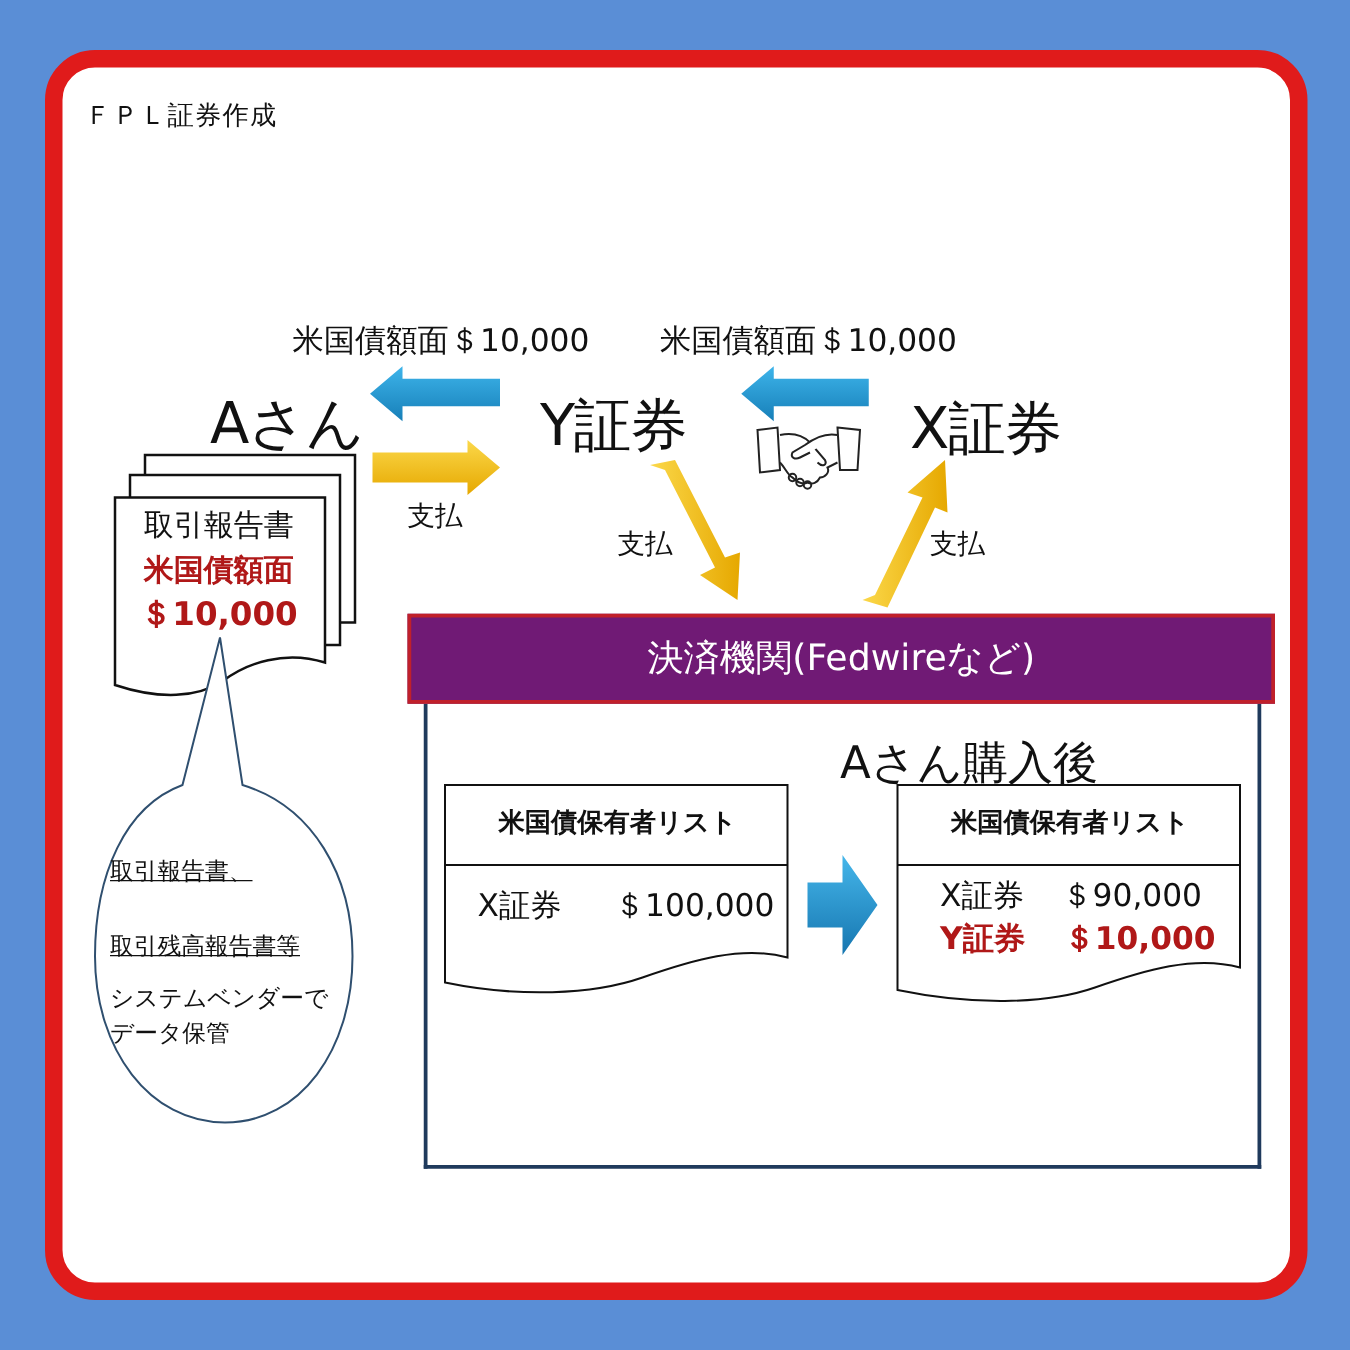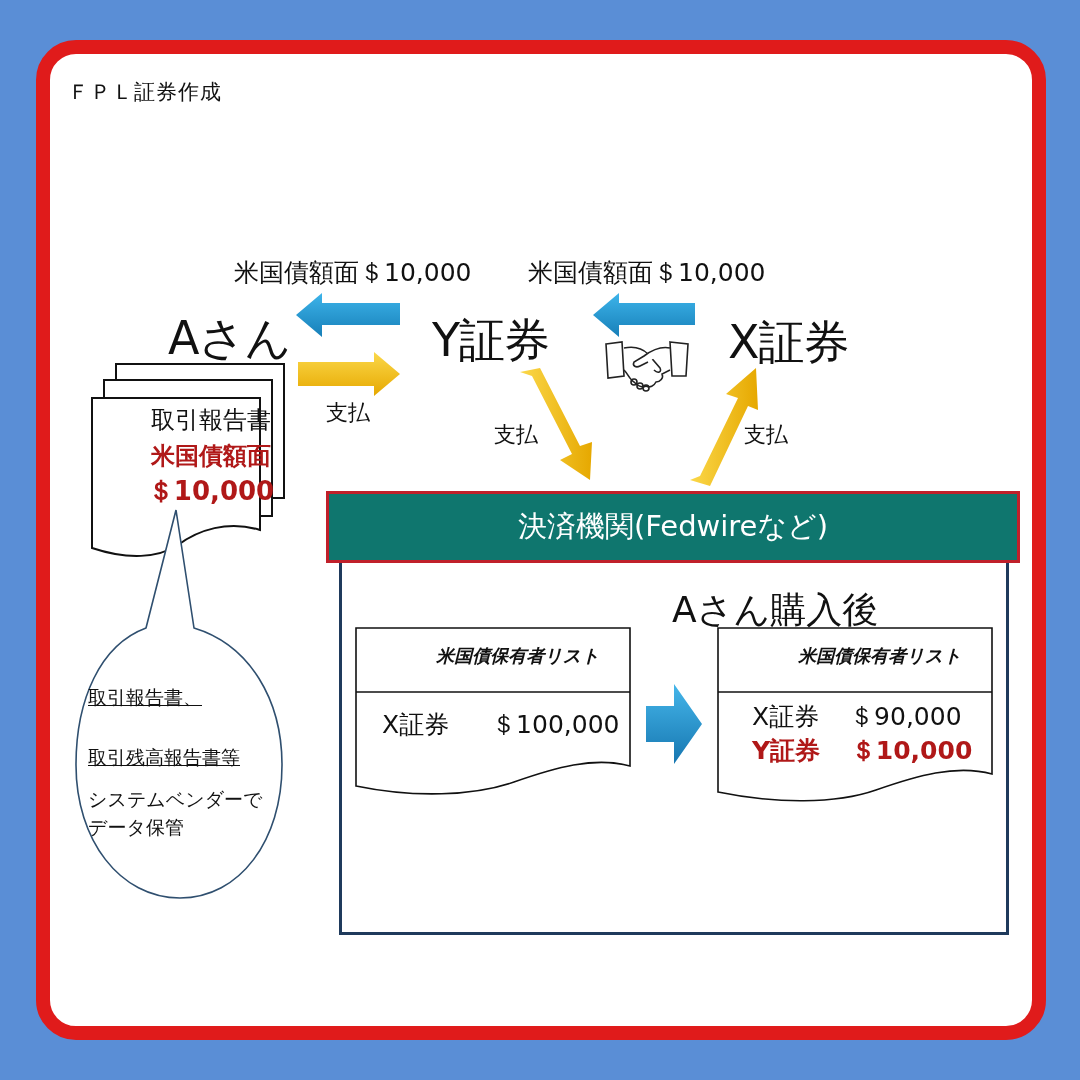--- a/index.html
+++ b/index.html
@@ -15,37 +15,37 @@
     border: 14px solid #e01b1b;
     border-radius: 40px;
     background: #ffffff;
   }
   .abs { position: absolute; }
   .title { left: 68px; top: 78px; font-size: 21px; letter-spacing: 1px; font-family: Liberation Serif, serif; }
   .lbl-amount { font-size: 25px; white-space: nowrap; }
   .party { font-size: 46px; white-space: nowrap; letter-spacing: -1px; }
   .pay { font-size: 22px; }
   svg { position: absolute; overflow: visible; }
-  .doc-text { position: absolute; left: 92px; width: 166px; text-align: center; padding-left: 36px; }
+  .doc-text { position: absolute; left: 92px; width: 166px; text-align: center; }
   .doc-t1 { top: 404px; font-size: 24px; }
   .doc-t2 { top: 440px; font-size: 24px; color: #b01818; font-weight: bold; }
   .doc-t3 { top: 474px; font-size: 26px; color: #b01818; font-weight: bold; }
   .bubble-text { position: absolute; left: 88px; font-size: 19px; line-height: 27px; white-space: nowrap; }
   .underline { text-decoration: underline; }
   .settle-bar {
     position: absolute; left: 326px; top: 491px; width: 694px; height: 72px;
-    background: #0f766e; border: 3px solid #c0202a; box-sizing: border-box;
+    background: #701a75; border: 3px solid #c0202a; box-sizing: border-box;
     color: #fff; font-size: 29px; display: flex; align-items: center; justify-content: center;
   }
   .settle-box {
     position: absolute; left: 339px; top: 563px; width: 670px; height: 372px;
     border: 3px solid #1f3a5c; border-top: none; box-sizing: border-box; background: #fff;
   }
   .after-label { left: 672px; top: 586px; font-size: 36px; }
-  .list-title { position: absolute; font-size: 18px; font-style: italic; font-weight: bold; text-align: center; white-space: nowrap; margin-left: 24px; }
+  .list-title { position: absolute; font-size: 21px; font-weight: bold; text-align: center; white-space: nowrap; }
   .list-row { position: absolute; font-size: 25px; white-space: nowrap; }
   .red { color: #b01818; font-weight: bold; }
 </style>
 </head>
 <body>
 
 <div class="frame"></div>
 
 <div class="abs title">ＦＰＬ証券作成</div>
 

